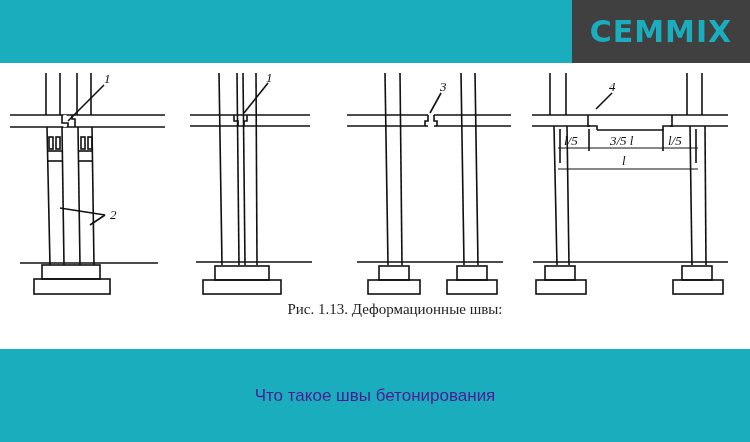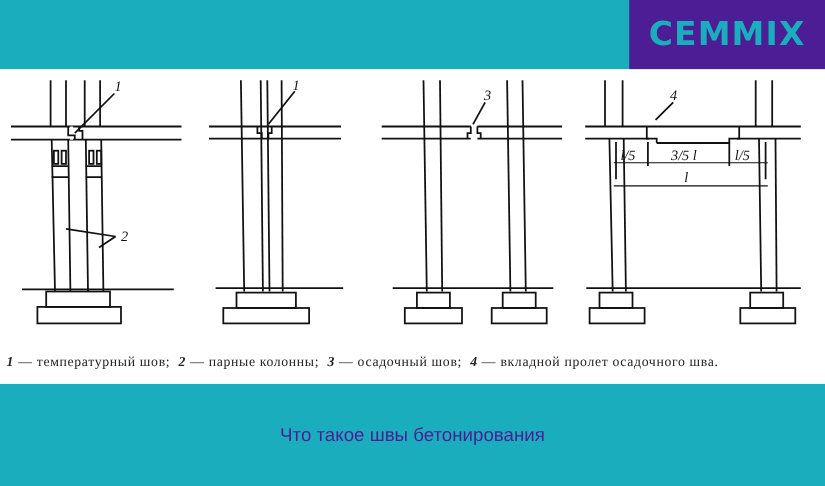--- a/index.html
+++ b/index.html
@@ -1,19 +1,19 @@
 <!DOCTYPE html>
 <html><head>
   <meta charset="utf-8">
   <style>
     * { margin: 0; padding: 0; box-sizing: border-box; }
     html, body { width: 750px; height: 442px; overflow: hidden; background: #ffffff; }
     body { position: relative; font-family: "Liberation Sans", sans-serif; }
     .top-band { position: absolute; left: 0; top: 0; width: 750px; height: 63px; background: #1aadbd; }
-    .logo-box { position: absolute; left: 572px; top: 0; width: 178px; height: 63px; background: #4c1d95;
+    .logo-box { position: absolute; left: 572px; top: 0; width: 178px; height: 63px; background: #404040;
       display: flex; align-items: center; justify-content: center; }
     .logo-text { color: #1aadbd; font-family: "DejaVu Sans", sans-serif; font-weight: bold; font-size: 30px; letter-spacing: 1px; }
     .figure { position: absolute; left: 0; top: 63px; width: 750px; height: 286px; background: #ffffff; }
     .figure svg { position: absolute; left: 0; top: 0; }
     .caption-title { position: absolute; left: 0; width: 750px; top: 238px; text-align: center;
       font-family: "Liberation Serif", serif; font-size: 15px; color: #222; padding-left: 40px; }
     .caption-legend { position: absolute; left: 6px; top: 259px; width: 744px; white-space: nowrap;
       font-family: "Liberation Serif", serif; font-size: 12.5px; color: #222; letter-spacing: 0.6px; }
     .caption-legend i { font-style: italic; font-weight: bold; }
     .bottom-band { position: absolute; left: 0; top: 349px; width: 750px; height: 93px; background: #1aadbd;
@@ -130,27 +130,18 @@
       <text class="num" x="668" y="82" stroke="none">l/5</text>
       <text class="num" x="622" y="102" stroke="none">l</text>
       <line x1="533" y1="199" x2="728" y2="199"></line>
       <rect x="545" y="203" width="30" height="14"></rect>
       <rect x="536" y="217" width="50" height="14"></rect>
       <rect x="682" y="203" width="30" height="14"></rect>
       <rect x="673" y="217" width="50" height="14"></rect>
     </g>
   </svg>
 
-  <div class="caption-legend">
-    <i>1</i>
-    <span>— температурный шов;</span>&nbsp;
-    <i>2</i>
-    <span>— парные колонны;</span>&nbsp;
-    <i>3</i>
-    <span>— осадочный шов;</span>&nbsp;
-    <i>4</i>
-    <span>— вкладной пролет осадочного шва.</span>
-  </div>
+  <div class="caption-title">Рис. 1.13. Деформационные швы:</div>
 </div>
 
 <div class="bottom-band">
   <span class="bottom-title">Что такое швы бетонирования</span>
 </div>
 
 </body></html>

